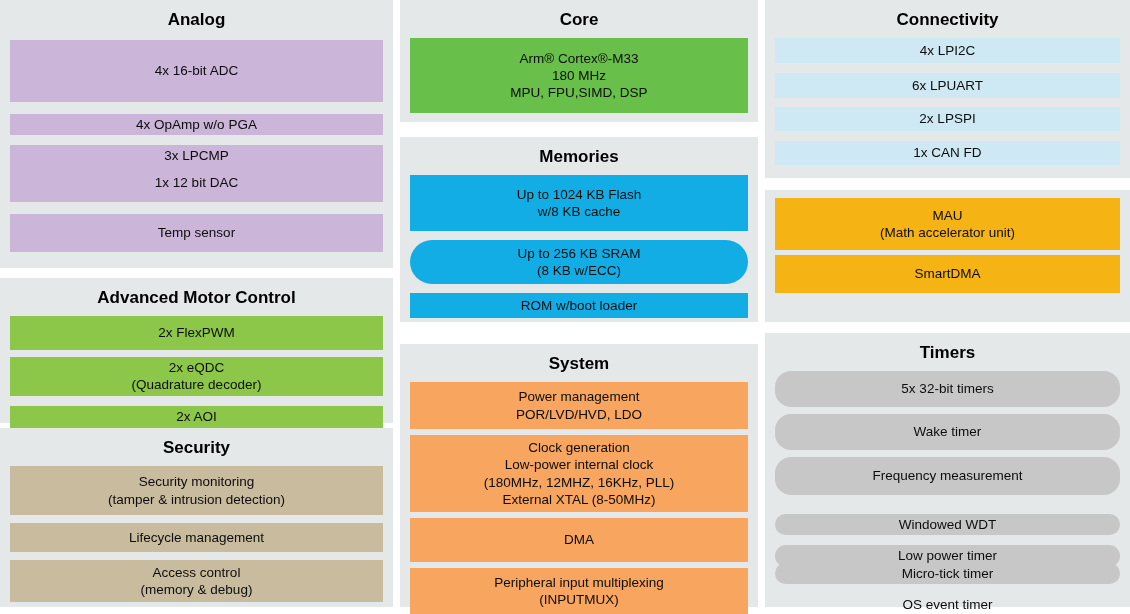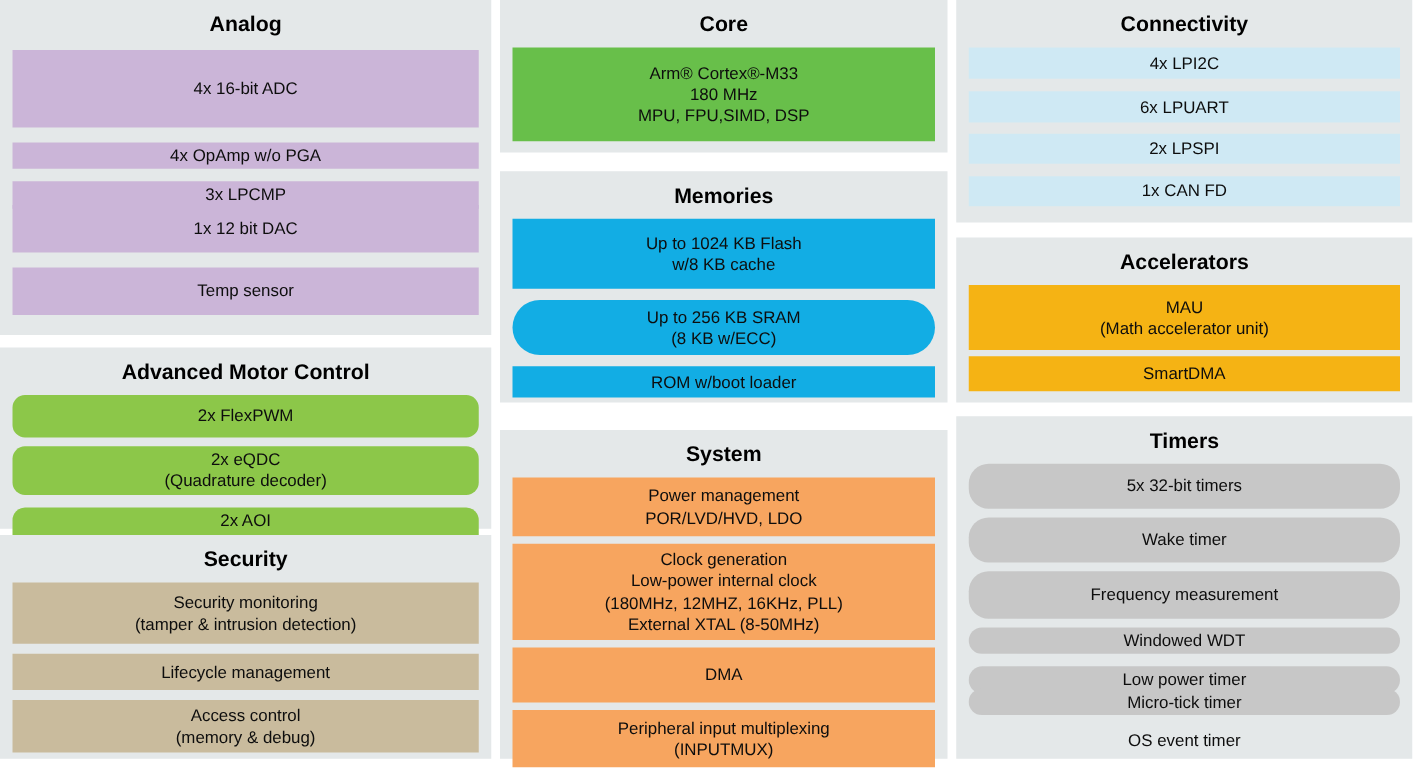--- a/index.html
+++ b/index.html
@@ -21,21 +21,21 @@
   .ptitle.mb8{margin-bottom:8px;}
   .stack{display:flex;flex-direction:column;}
   .row{display:flex;gap:10px;flex-direction:column;}
   .row > .block{flex:1;}
   .block{
     display:flex;flex-direction:column;justify-content:center;align-items:center;
     text-align:center;box-sizing:border-box;padding:2px 4px;
   }
   .ln{font-size:13.5px;line-height:1.28;color:#0d0d0d;}
   .c-analog{background:var(--analog,#cbb5d8);}
-  .c-motor{background:var(--motor,#8cc749);border-radius:10px;}
+  .c-motor{background:var(--motor,#8cc749);}
   .c-security{background:var(--security,#c9bb9d);}
   .c-core{background:var(--core,#68bf4a);}
   .c-memories{background:var(--memories,#12ade4);}
   .c-system{background:var(--system,#f7a55f);}
   .c-connectivity{background:var(--connectivity,#cfe9f4);}
   .c-accelerators{background:var(--accelerators,#f5b314);}
   .c-timers{background:var(--timers,#c7c7c7);border-radius:16px;}
   .c-plain{background:transparent;}
 </style>
 </head>
@@ -179,45 +179,44 @@
             <div class="ln">2x LPSPI</div>
           </div>
           <div class="block c-connectivity">
             <div class="ln">1x CAN FD</div>
           </div>
         </div>
       </div>
     </section>
 
     <section class="panel" style="height:132px;margin-bottom:11px;">
-      <h2 class="ptitle">Accelerators</h2>
       <div class="stack" style="gap:5px;">
         <div class="block c-accelerators" style="height:52px;">
           <div class="ln">MAU</div>
           <div class="ln">(Math accelerator unit)</div>
         </div>
-        <div class="block c-accelerators" style="height:28px;text-align:center;">
+        <div class="block c-accelerators" style="height:38px;text-align:center;">
           <div class="ln">SmartDMA</div>
         </div>
       </div>
     </section>
 
     <section class="panel" style="height:274px;">
       <h2 class="ptitle">Timers</h2>
       <div class="stack" style="gap:7px;">
         <div class="block c-timers" style="height:36px;">
           <div class="ln">5x 32-bit timers</div>
         </div>
         <div class="block c-timers" style="height:36px;">
           <div class="ln">Wake timer</div>
         </div>
         <div class="block c-timers" style="height:38px;">
           <div class="ln">Frequency measurement</div>
         </div>
-        <div class="row" style="height:39px;margin-top:0;">
+        <div class="row" style="height:39px;margin-top:12px;">
           <div class="block c-timers">
             <div class="ln">Windowed WDT</div>
           </div>
           <div class="block c-timers">
             <div class="ln">Low power timer</div>
           </div>
         </div>
         <div class="row" style="height:40px;margin-top:3px;">
           <div class="block c-timers">
             <div class="ln">Micro-tick timer</div>

